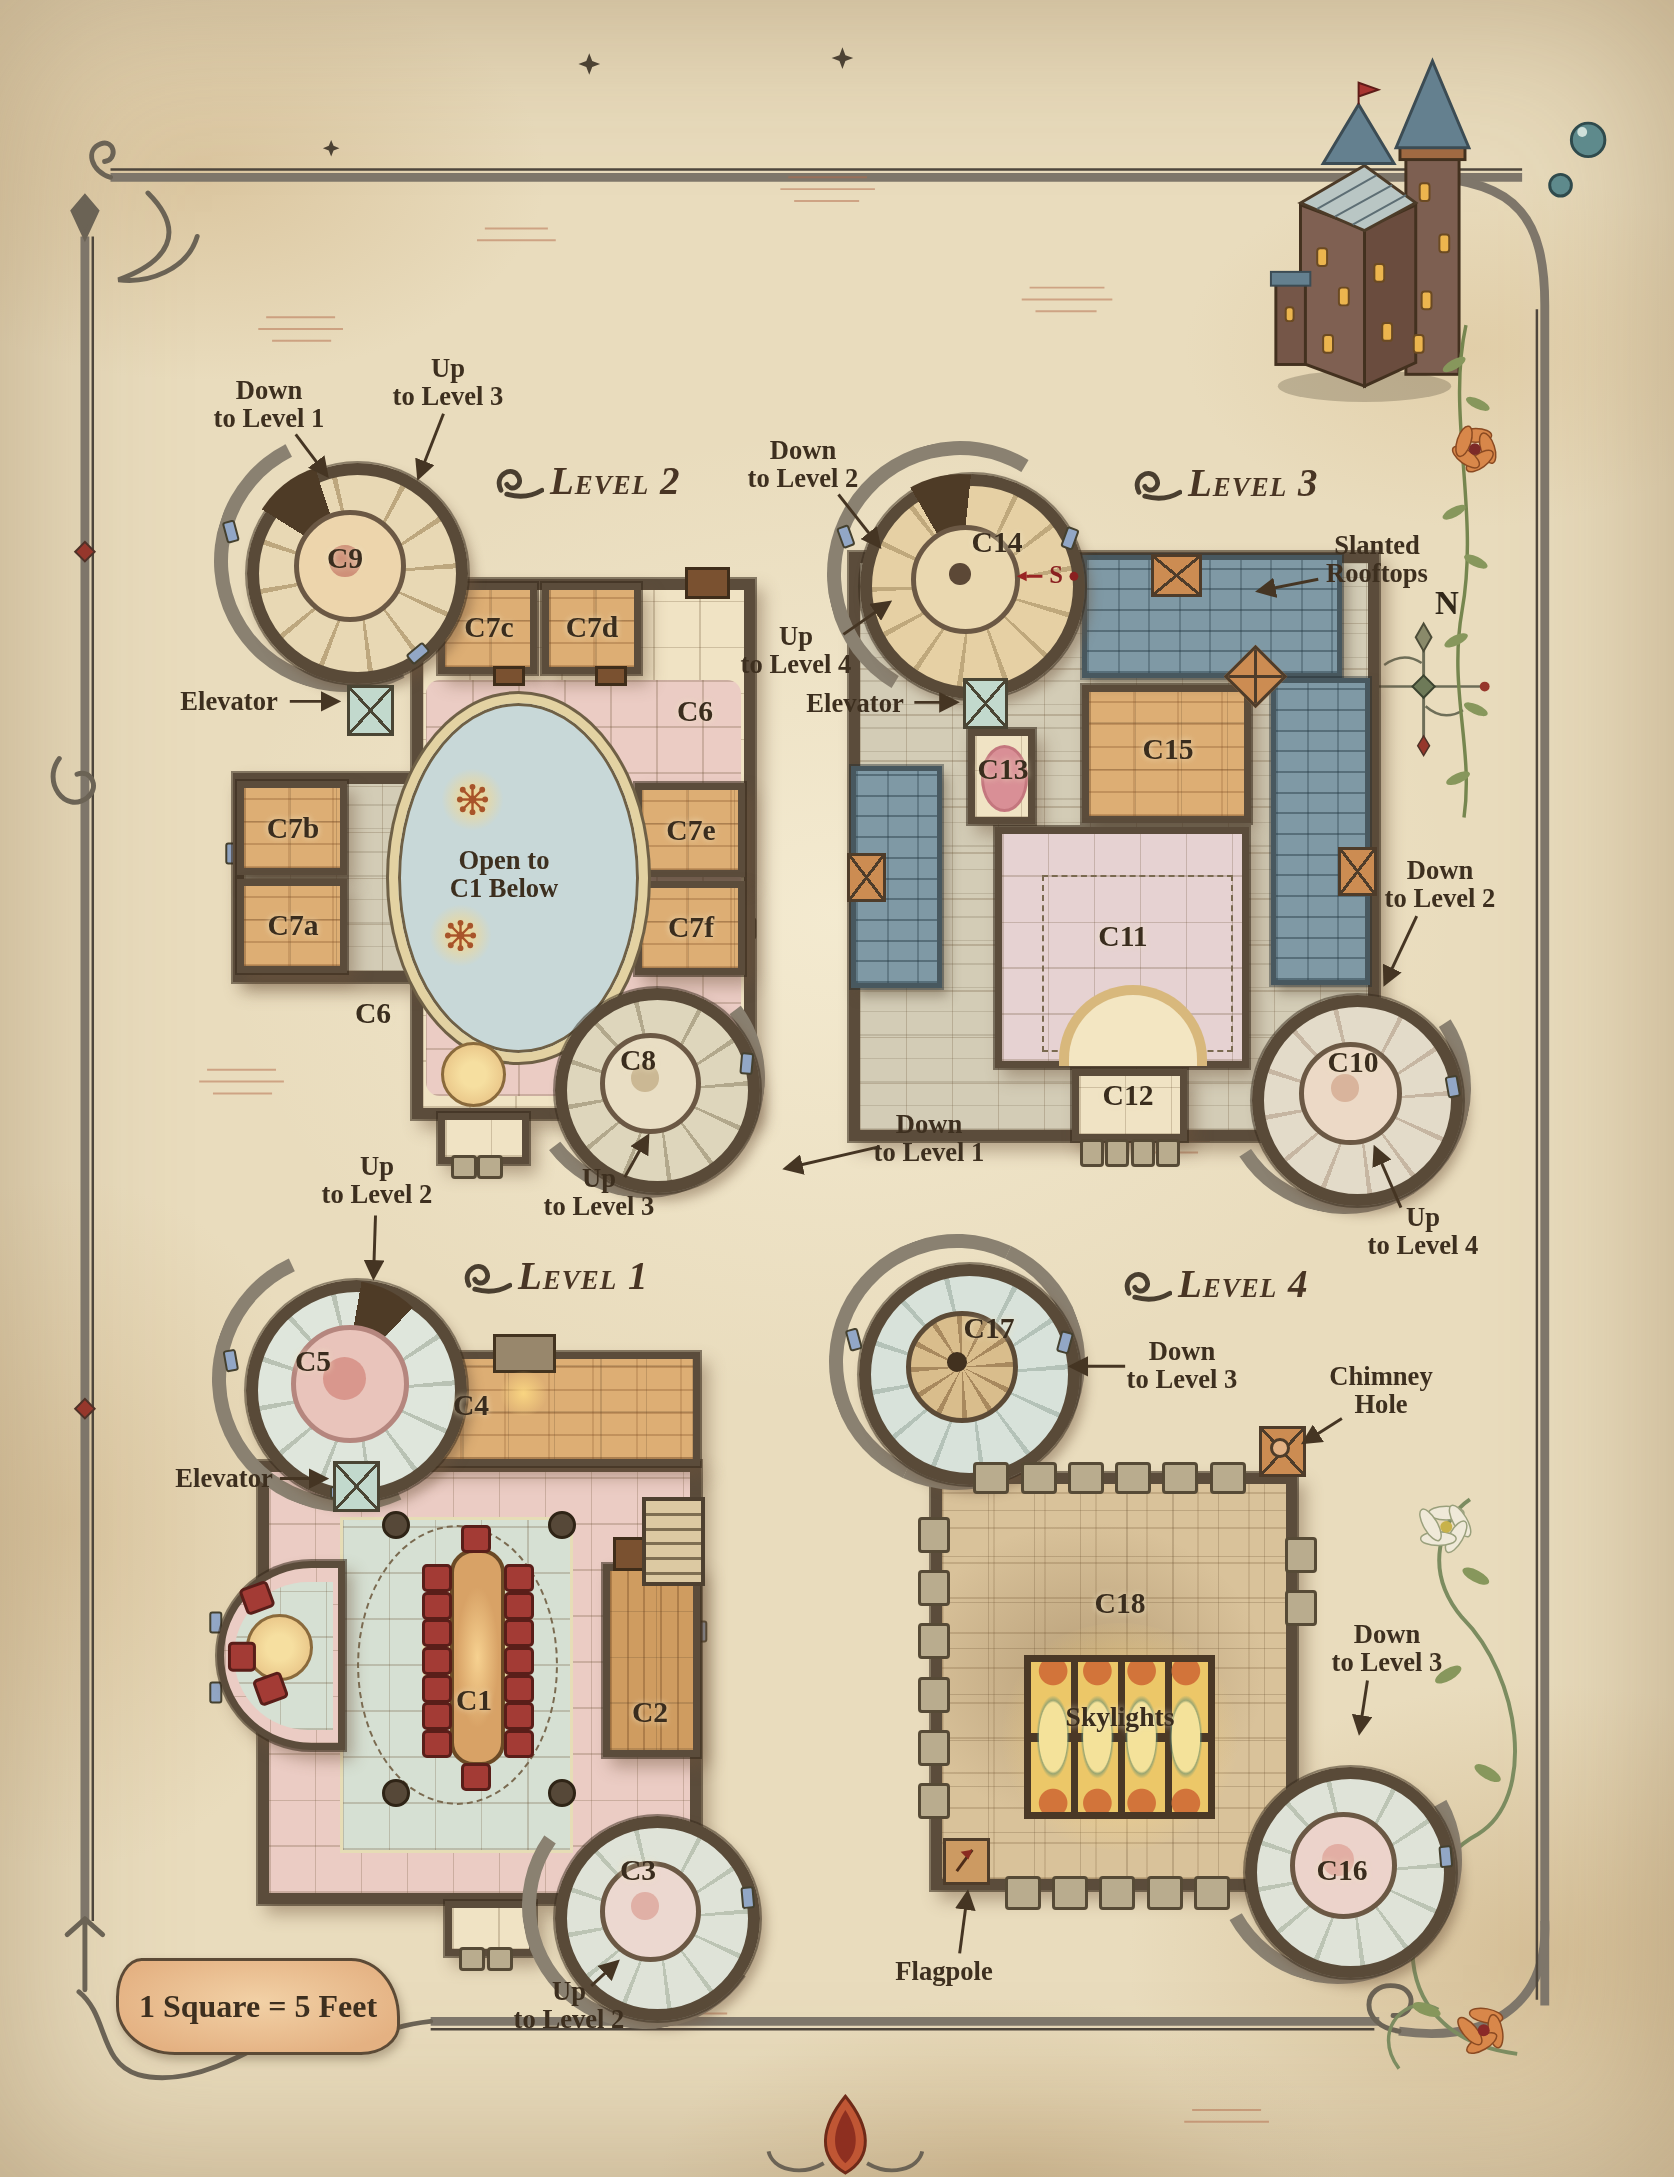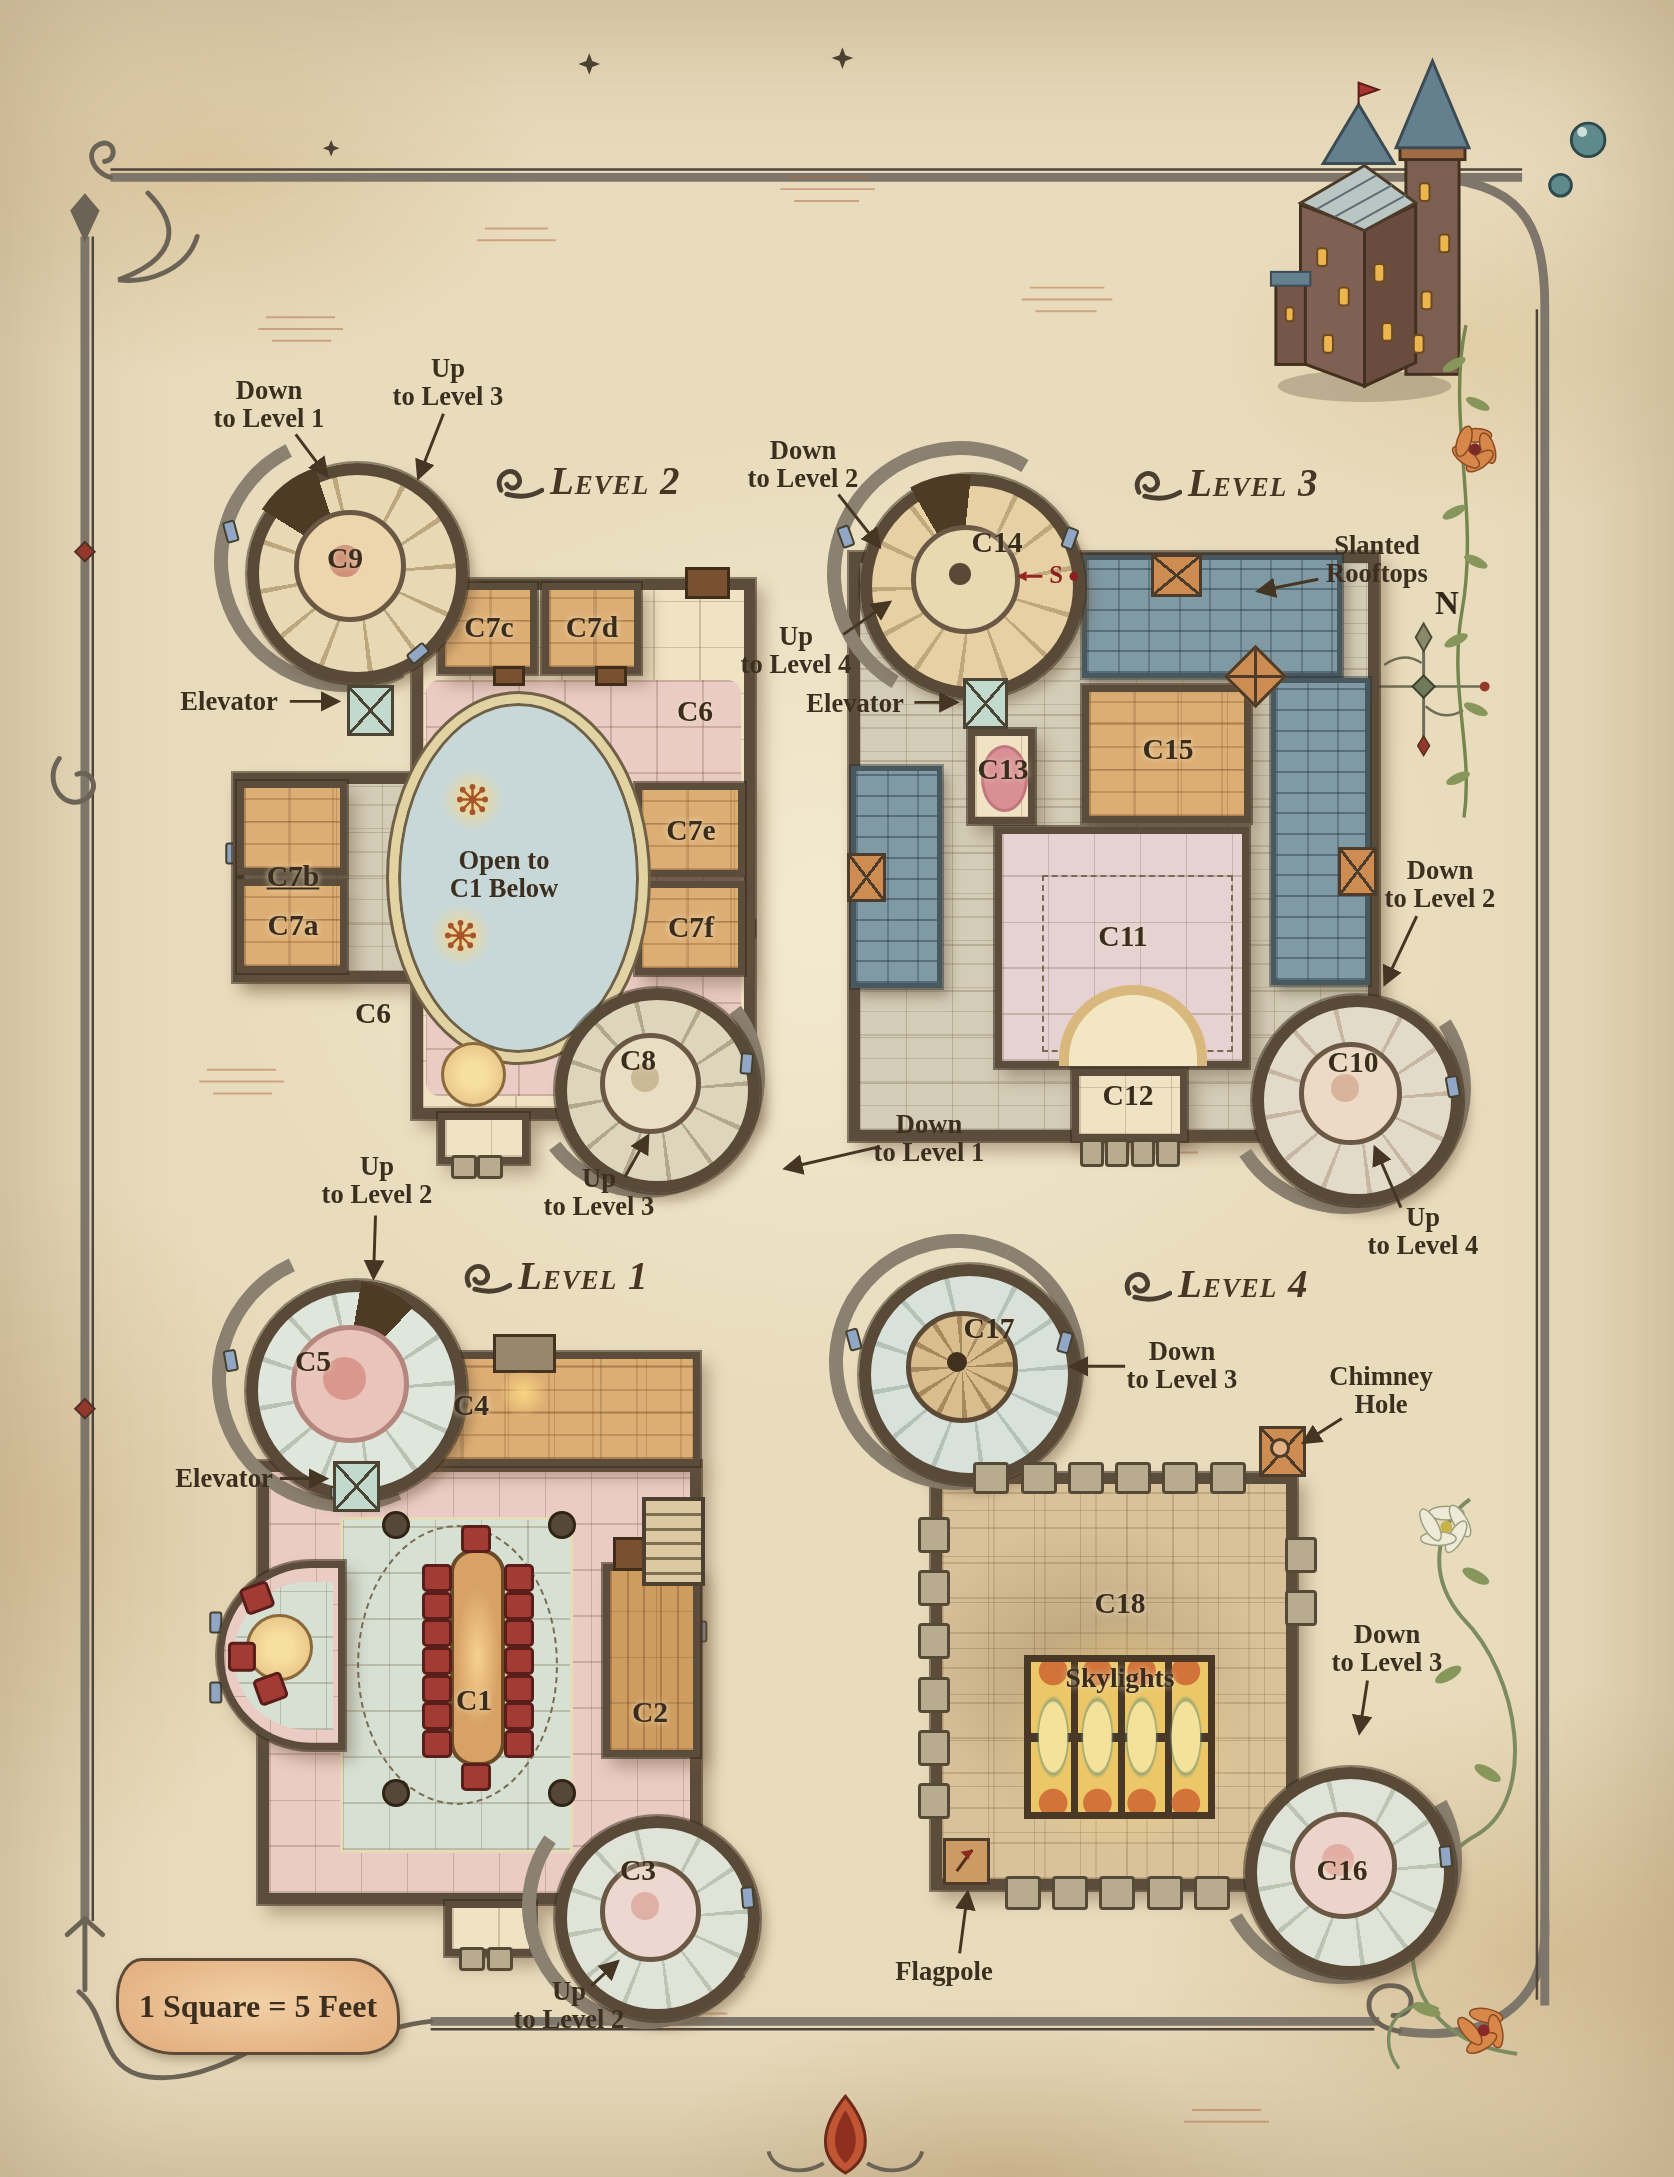--- a/index.html
+++ b/index.html
@@ -319,21 +319,21 @@
     <div class="door" style="left:685px;top:567px;width:39px;height:25.6px;"></div>
     <div class="door" style="left:493px;top:666px;width:25.6px;height:13.8px;"></div>
     <div class="door" style="left:595px;top:666px;width:25.6px;height:13.8px;"></div>
     <div class="twin" style="left:221px;top:847px;transform:rotate(90deg)"></div>
     <div class="twin" style="left:739px;top:922px;transform:rotate(90deg)"></div>
 
     <div class="roomlbl" style="left:345px;top:558px;">C9</div>
     <div class="roomlbl" style="left:489px;top:627px;">C7c</div>
     <div class="roomlbl" style="left:592px;top:627px;">C7d</div>
     <div class="roomlbl" style="left:695px;top:711px;">C6</div>
-    <div class="roomlbl" style="left:293px;top:876px;text-decoration:underline;">C7b</div>
+    <div class="roomlbl" style="left:293px;top:828px;">C7b</div>
     <div class="roomlbl" style="left:293px;top:925px;">C7a</div>
     <div class="roomlbl" style="left:691px;top:830px;">C7e</div>
     <div class="roomlbl" style="left:691px;top:927px;">C7f</div>
     <div class="roomlbl" style="left:373px;top:1013px;">C6</div>
     <div class="roomlbl" style="left:638px;top:1060px;">C8</div>
     <div class="note" style="left:504px;top:847px;">Open to
 C1 Below</div>
     <div class="note" style="left:229px;top:688px;">Elevator</div>
     <div class="note" style="left:269px;top:377px;">Down
 to Level 1</div>
@@ -574,21 +574,21 @@
     <div class="abs" style="left:1214px;top:1736px;width:248px;height:248px;z-index:20">
       <div class="terrace" style="border-right-color:#8a8171;border-bottom-color:#8a8171;transform:rotate(16deg)"></div>
       <div class="tring" style="left:30.5px;top:30.5px;width:187px;height:187px;background:repeating-conic-gradient(#dfe3d8 0 26deg,#bcc4b4 26deg 29deg);"></div>
       <div class="hub" style="left:76px;top:76px;width:97px;height:97px;background:#ecd3cb;"></div>
       <div class="cdot" style="left:108px;top:108px;width:31.5px;height:31.5px;background:#e2aea4;"></div>
       <div class="twin" style="left:221px;top:114px;transform:rotate(85deg)"></div>
     </div>
 
     <div class="roomlbl" style="left:989px;top:1328px;">C17</div>
     <div class="roomlbl" style="left:1120px;top:1603px;">C18</div>
-    <div class="roomlbl" style="left:1120px;top:1678px;font-size:27.6px;">Skylights</div>
+    <div class="roomlbl" style="left:1120px;top:1717px;font-size:27.6px;">Skylights</div>
     <div class="roomlbl" style="left:1342px;top:1870px;">C16</div>
     <div class="note" style="left:1182px;top:1338px;">Down
 to Level 3</div>
     <div class="note" style="left:1381px;top:1363px;">Chimney
 Hole</div>
     <div class="note" style="left:1387px;top:1621px;">Down
 to Level 3</div>
     <div class="note" style="left:944px;top:1958px;">Flagpole</div>
   </div>
 

